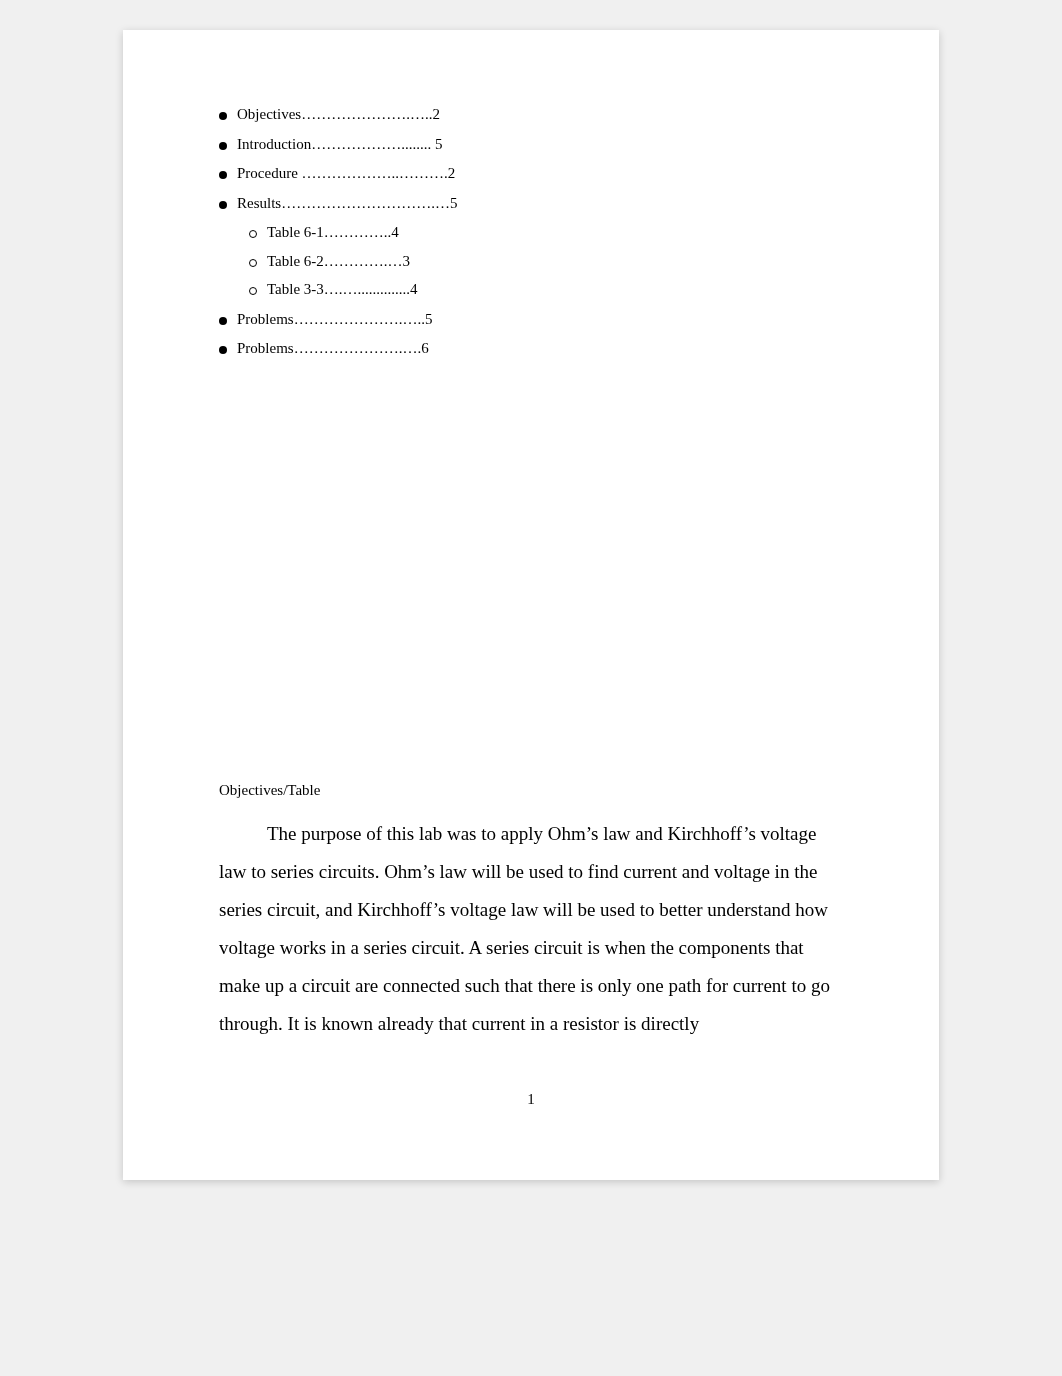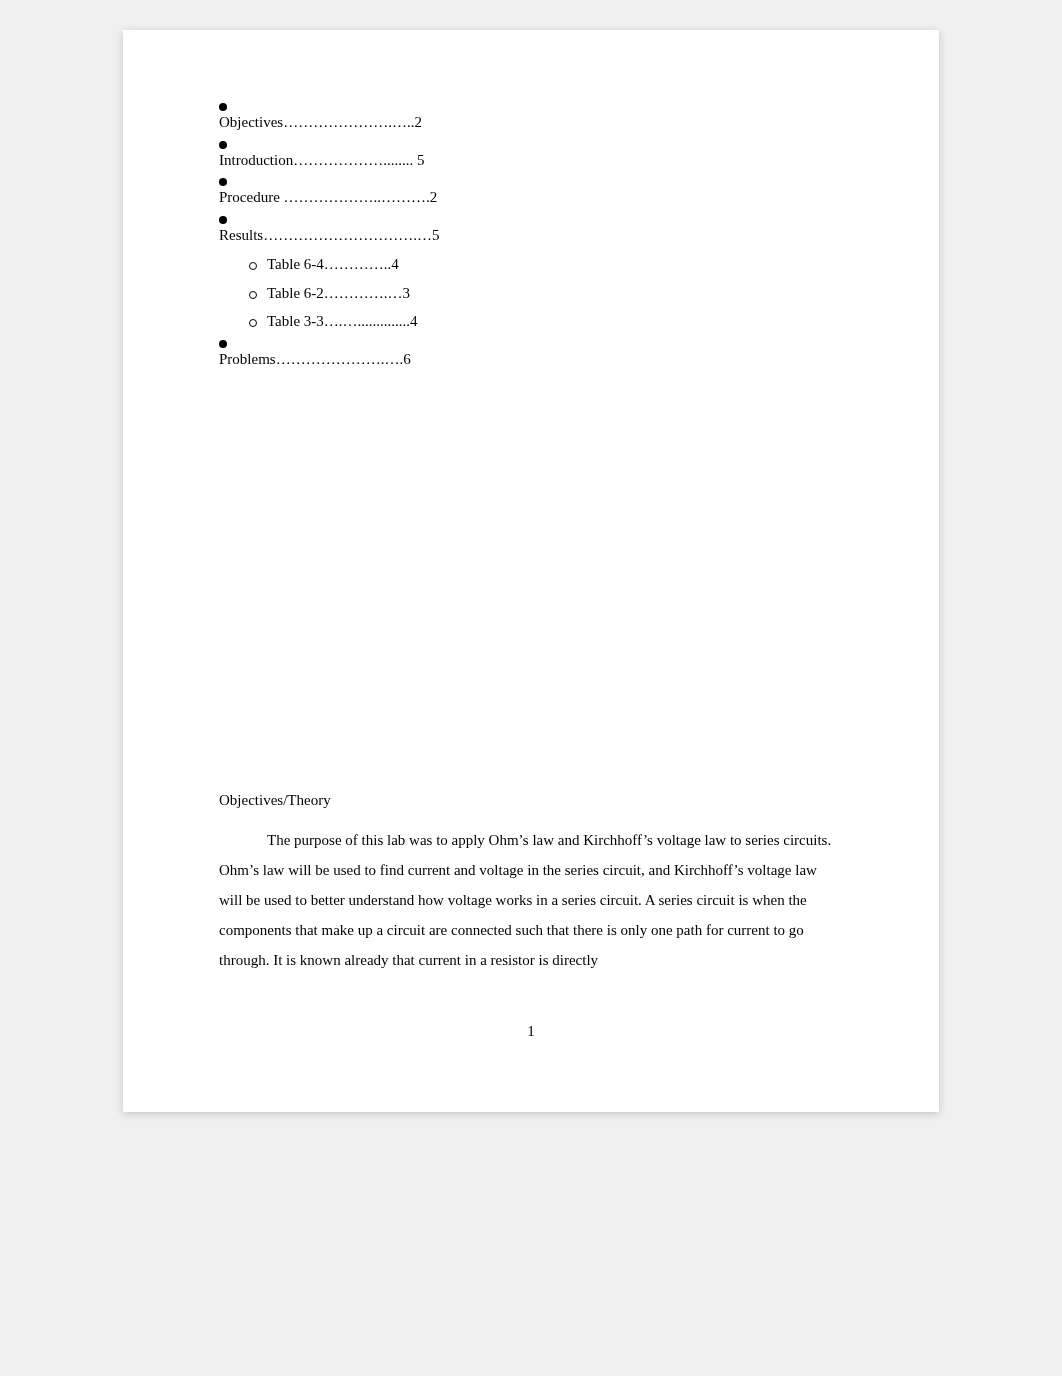--- a/index.html
+++ b/index.html
@@ -33,21 +33,20 @@
       padding: 0;
       margin: 0;
     }
 
     .toc-list > li {
       display: flex;
       align-items: baseline;
       margin-bottom: 4px;
       font-size: 15px;
       line-height: 1.7;
-      flex-direction: column;
     }
 
     .bullet-filled {
       display: inline-block;
       width: 8px;
       height: 8px;
       background: #000;
       border-radius: 50%;
       margin-right: 10px;
       flex-shrink: 0;
@@ -86,21 +85,21 @@
     }
 
     .objectives-heading {
       font-size: 15px;
       font-weight: normal;
       margin-top: 420px;
       margin-bottom: 16px;
     }
 
     .body-paragraph {
-      font-size: 15px;
+      font-size: 19px;
       line-height: 2;
       margin-bottom: 0;
       text-indent: 48px;
       font-family: Liberation Serif, serif;
     }
 
     .page-number-area {
       text-align: center;
       margin-top: 48px;
       font-size: 15px;
@@ -127,37 +126,41 @@
           <span class="toc-entry-text">Procedure ………………..……….2</span>
         </li>
         <li>
           <span class="bullet-filled"></span>
           <span class="toc-entry-text">Results………………………….…5</span>
         </li>
         <li style="display: block;">
           <ul class="toc-sub-list">
             <li>
               <span class="bullet-empty"></span>
-              <span class="toc-entry-text">Table 6-4…………..4</span>
+              <span class="toc-entry-text">Table 6-1…………..4</span>
             </li>
             <li>
               <span class="bullet-empty"></span>
               <span class="toc-entry-text">Table 6-2………….…3</span>
             </li>
             <li>
               <span class="bullet-empty"></span>
               <span class="toc-entry-text">Table 3-3….…..............4</span>
             </li>
           </ul>
         </li>
         <li>
           <span class="bullet-filled"></span>
+          <span class="toc-entry-text">Problems………………….…..5</span>
+        </li>
+        <li>
+          <span class="bullet-filled"></span>
           <span class="toc-entry-text">Problems………………….….6</span>
         </li>
       </ul>
   </div>
 
-  <div class="objectives-heading">Objectives/Theory</div>
+  <div class="objectives-heading">Objectives/Table</div>
 
   <p class="body-paragraph">The purpose of this lab was to apply Ohm’s law and Kirchhoff’s voltage law to series circuits. Ohm’s law will be used to find current and voltage in the series circuit, and Kirchhoff’s voltage law will be used to better understand how voltage works in a series circuit. A series circuit is when the components that make up a circuit are connected such that there is only one path for current to go through. It is known already that current in a resistor is directly</p>
 
   <div class="page-number-area">1</div>
 </div>
 
 </body></html>

